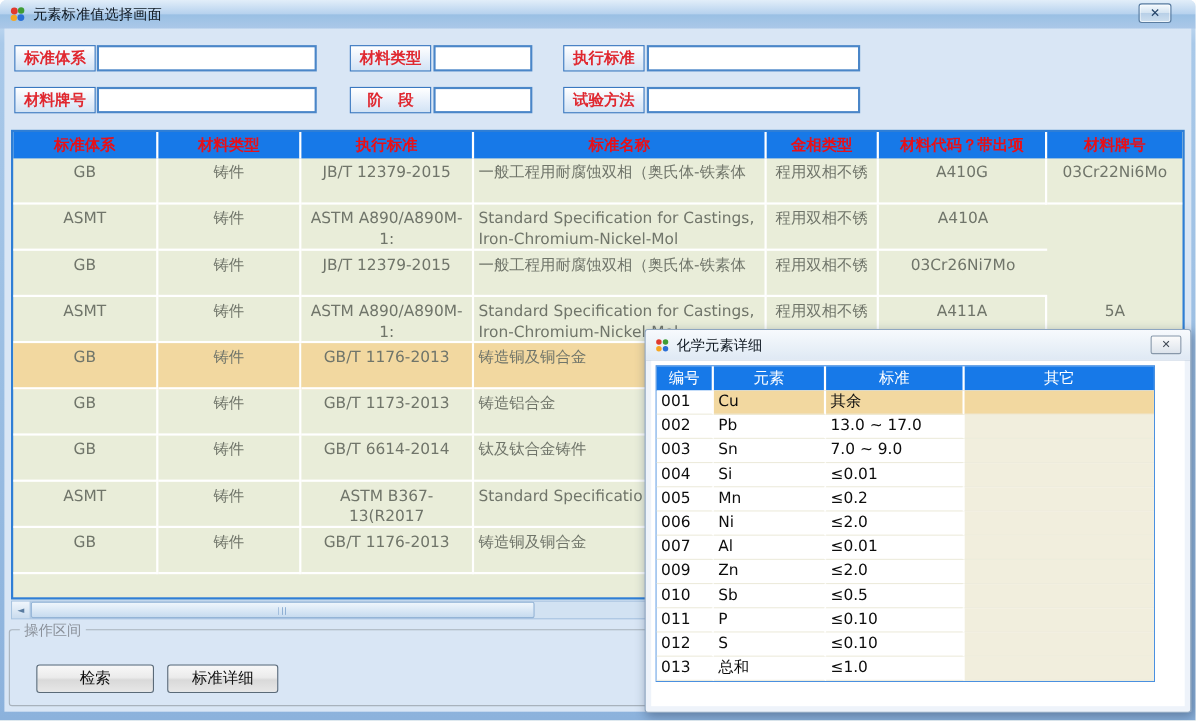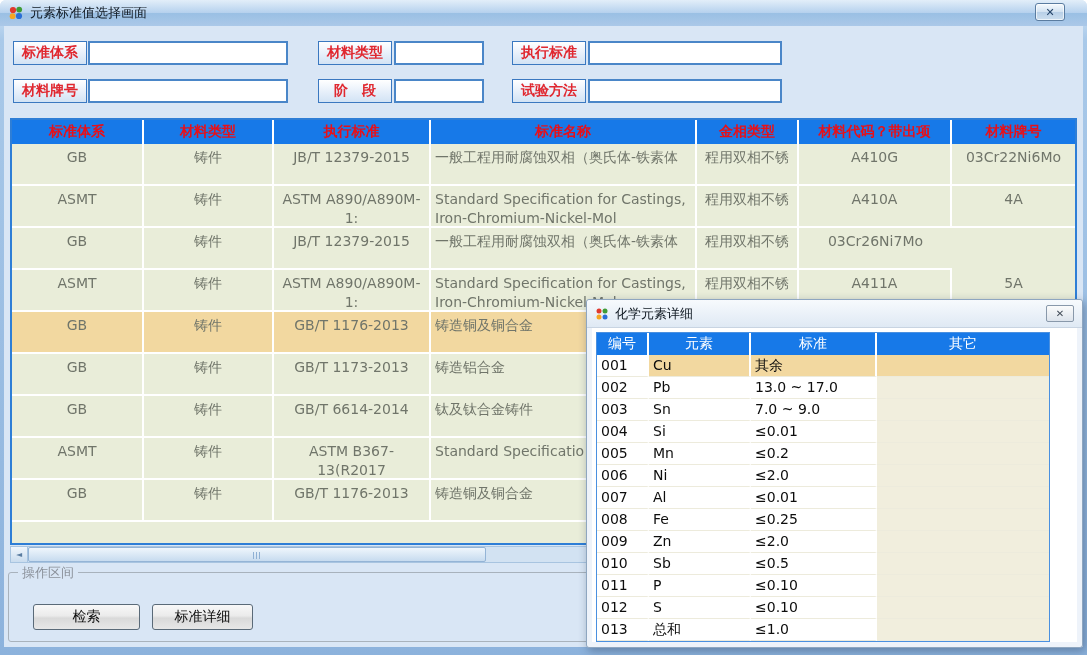--- a/index.html
+++ b/index.html
@@ -104,21 +104,20 @@
             <div class="mcell c5">A410G</div>
             <div class="mcell c6">03Cr22Ni6Mo</div>
           </div>
           <div class="mrow">
             <div class="mcell c0">ASMT</div>
             <div class="mcell c1">铸件</div>
             <div class="mcell c2">ASTM A890/A890M-1:</div>
             <div class="mcell c3">Standard Specification for Castings, Iron-Chromium-Nickel-Mol</div>
             <div class="mcell c4">程用双相不锈</div>
             <div class="mcell c5">A410A</div>
-            <div class="mcell c6">4A</div>
           </div>
           <div class="mrow">
             <div class="mcell c0">GB</div>
             <div class="mcell c1">铸件</div>
             <div class="mcell c2">JB/T 12379-2015</div>
             <div class="mcell c3">一般工程用耐腐蚀双相（奥氏体-铁素体</div>
             <div class="mcell c4">程用双相不锈</div>
             <div class="mcell c6">03Cr26Ni7Mo</div>
           </div>
           <div class="mrow">
@@ -249,26 +248,20 @@
               <div class="pcell c2">≤2.0</div>
               <div class="pcell c3"></div>
             </div>
             <div class="prow">
               <div class="pcell c0">007</div>
               <div class="pcell c1">Al</div>
               <div class="pcell c2">≤0.01</div>
               <div class="pcell c3"></div>
             </div>
             <div class="prow">
-              <div class="pcell c0">008</div>
-              <div class="pcell c1">Fe</div>
-              <div class="pcell c2">≤0.25</div>
-              <div class="pcell c3"></div>
-            </div>
-            <div class="prow">
               <div class="pcell c0">009</div>
               <div class="pcell c1">Zn</div>
               <div class="pcell c2">≤2.0</div>
               <div class="pcell c3"></div>
             </div>
             <div class="prow">
               <div class="pcell c0">010</div>
               <div class="pcell c1">Sb</div>
               <div class="pcell c2">≤0.5</div>
               <div class="pcell c3"></div>

